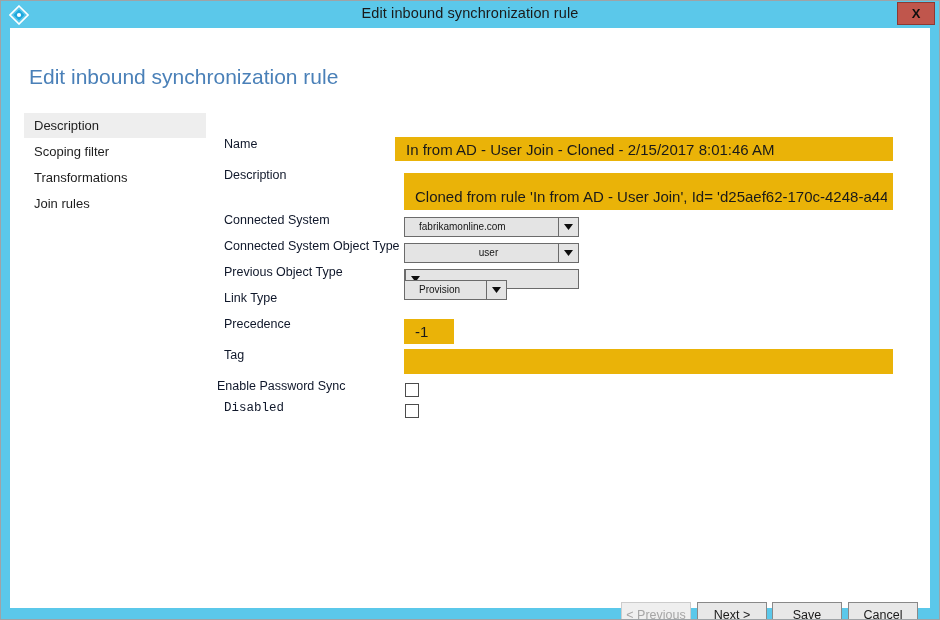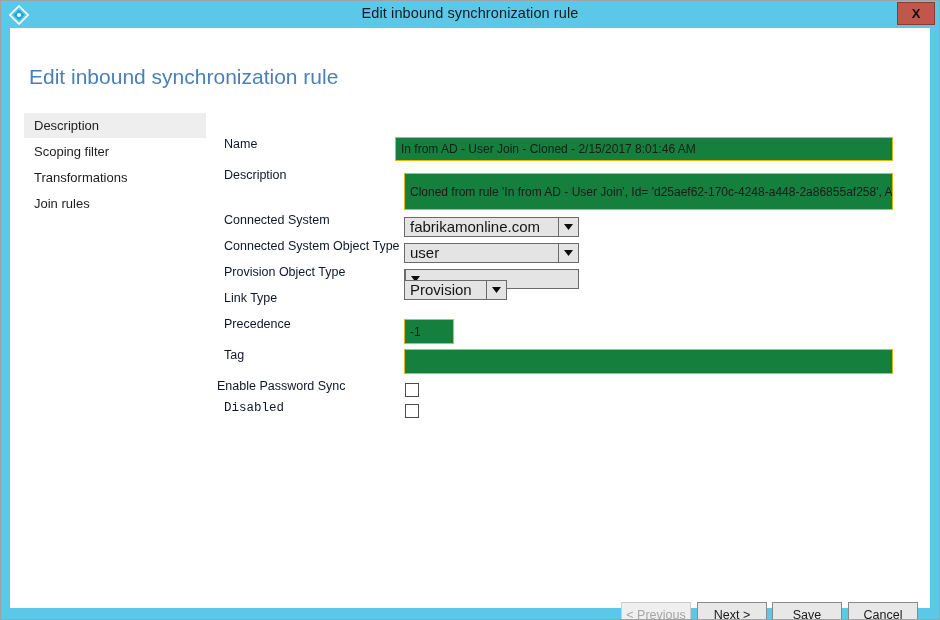--- a/index.html
+++ b/index.html
@@ -103,24 +103,24 @@
   .f-label {
     position: absolute;
     font-size: 12.5px;
     color: #0f172a;
     white-space: nowrap;
   }
 
   .txt-input {
     position: absolute;
     box-sizing: border-box;
-    background: #15803d;
-    border: 1px solid #eab308;
+    background: #eab308;
+    border: 6px solid #eab308;
     font-family: "Liberation Sans", sans-serif;
-    font-size: 12px;
+    font-size: 15px;
     color: #1a1a1a;
     padding: 0 5px;
     outline: none;
   }
 
   #field-name {
     left: 385px; top: 109px;
     width: 498px; height: 24px;
     line-height: 22px;
   }
@@ -153,38 +153,38 @@
     box-sizing: border-box;
     height: 20px;
     background: #e4e4e4;
     border: 1px solid #6b6b6b;
     display: flex;
     align-items: stretch;
     cursor: pointer;
   }
   .combo .combo-value {
     flex: 1 1 auto;
-    font-size: 15px;
+    font-size: 10px;
     color: #141414;
     line-height: 18px;
-    padding-left: 5px;
+    padding-left: 14px;
     overflow: hidden;
     white-space: nowrap;
   }
   .combo .combo-arrow {
     flex: 0 0 19px;
     border-left: 1px solid #6b6b6b;
     display: flex;
     align-items: center;
     justify-content: center;
   }
   .combo .combo-arrow svg { display: block; }
 
   #combo-connected-system { left: 394px; top: 189px; width: 175px; }
-  #combo-cs-object-type  { left: 394px; top: 215px; width: 175px; }
+  #combo-cs-object-type  { left: 394px; top: 215px; width: 175px; text-align: center; }
   #combo-mv-object-type  { left: 394px; top: 241px; width: 175px; }
   #combo-link-type       { left: 394px; top: 252px; width: 103px; }
 
   
   .cbx {
     position: absolute;
     width: 14px; height: 14px;
     box-sizing: border-box;
     background: #ffffff;
     border: 1px solid #4c4c4c;
@@ -244,21 +244,21 @@
       <div class="nav-item selected">Description</div>
       <div class="nav-item">Scoping filter</div>
       <div class="nav-item">Transformations</div>
       <div class="nav-item">Join rules</div>
     </div>
 
     <div class="f-label" style="left:214px; top:109px;">Name</div>
     <div class="f-label" style="left:214px; top:140px;">Description</div>
     <div class="f-label" style="left:214px; top:185px;">Connected System</div>
     <div class="f-label" style="left:214px; top:211px;">Connected System Object Type</div>
-    <div class="f-label" style="left:214px; top:237px;">Provision Object Type</div>
+    <div class="f-label" style="left:214px; top:237px;">Previous Object Type</div>
     <div class="f-label" style="left:214px; top:263px;">Link Type</div>
     <div class="f-label" style="left:214px; top:289px;">Precedence</div>
     <div class="f-label" style="left:214px; top:320px;">Tag</div>
     <div class="f-label" style="left:207px; top:351px;">Enable Password Sync</div>
     <div class="f-label" style="left:214px; top:373px;font-family:Liberation Mono, monospace;">Disabled</div>
 
     <input id="field-name" class="txt-input" type="text" value="In from AD - User Join - Cloned - 2/15/2017 8:01:46 AM" style="">
 
     <textarea id="field-description" class="txt-input" style="">Cloned from rule 'In from AD - User Join', Id= 'd25aef62-170c-4248-a448-2a86855af258', At 2/15/2017 8</textarea>
 

